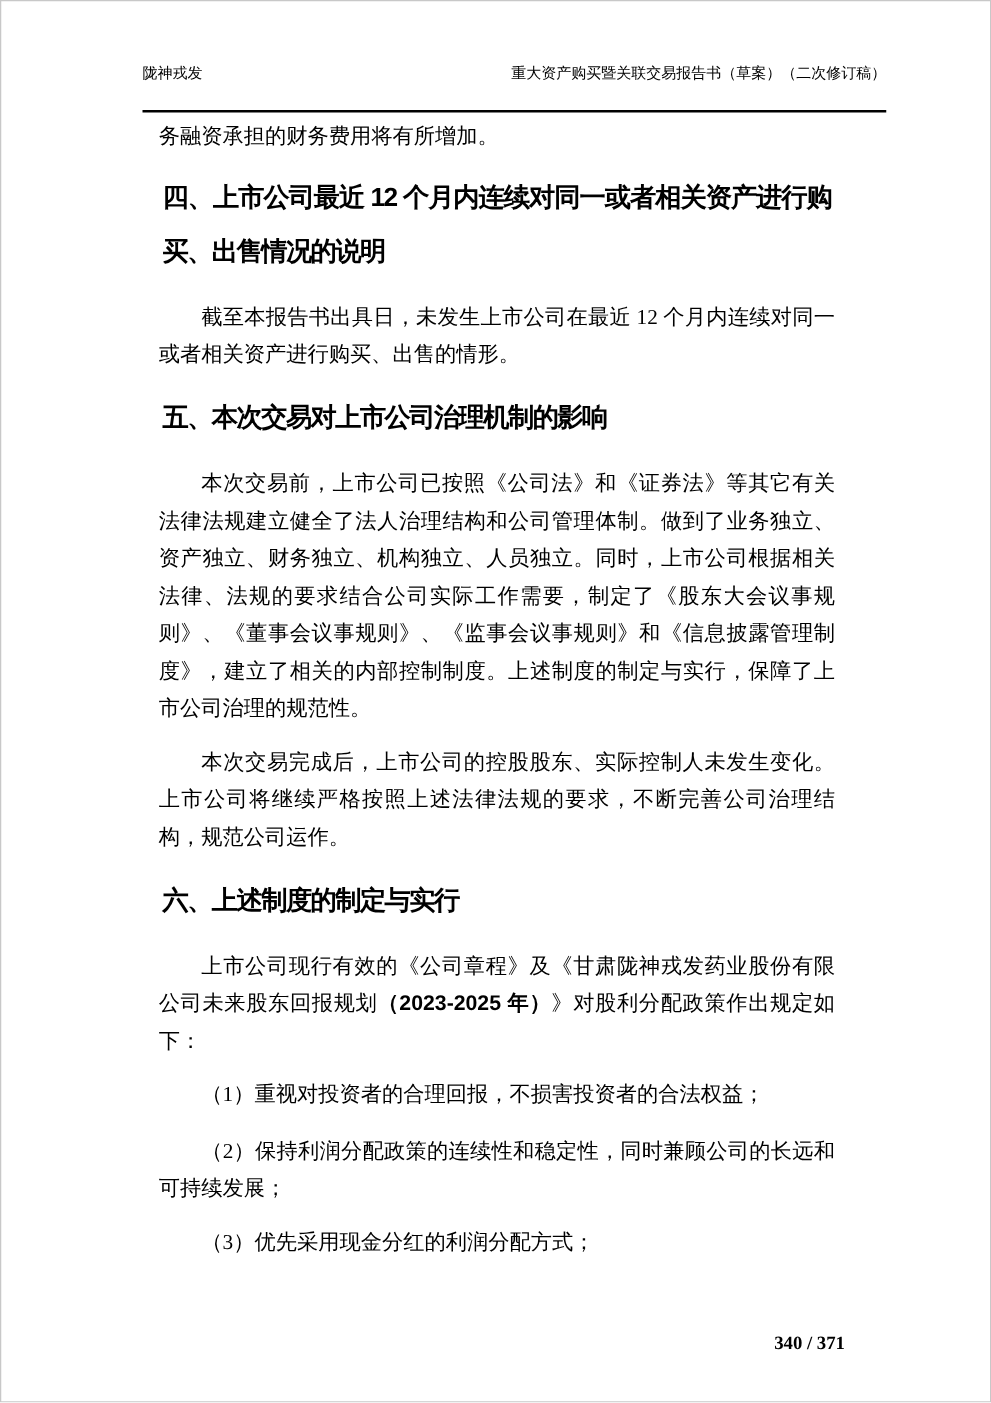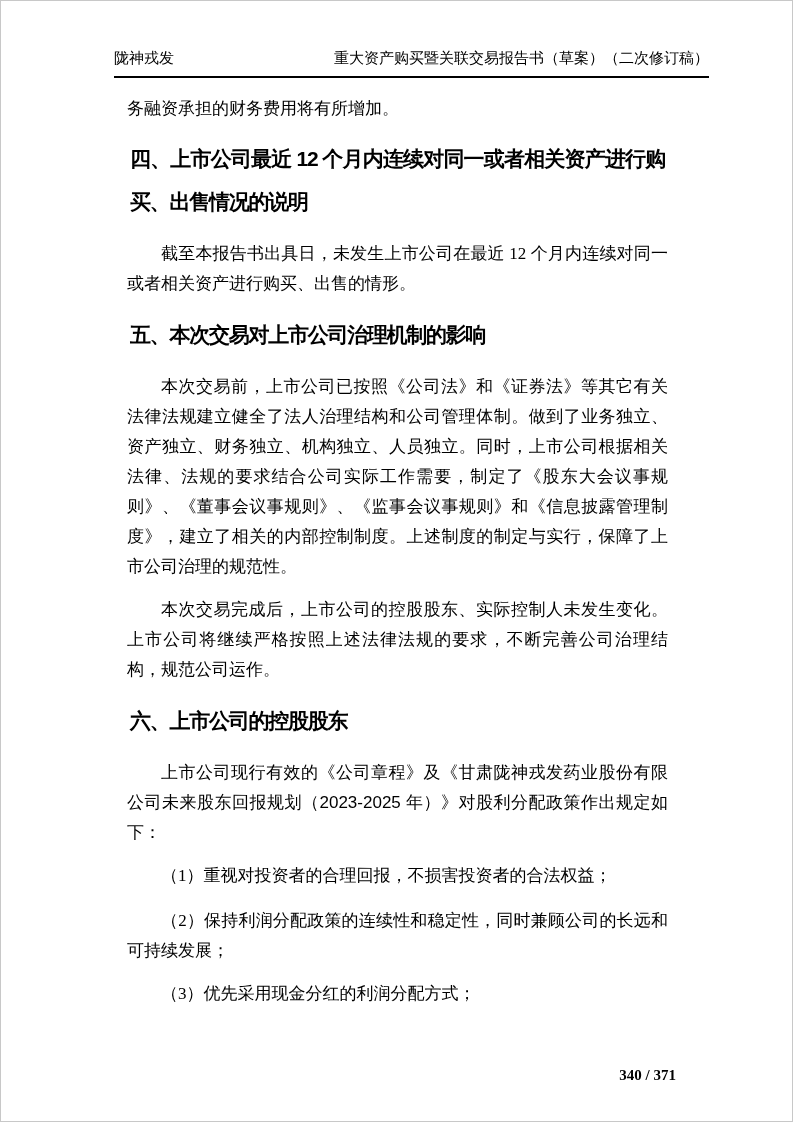--- a/index.html
+++ b/index.html
@@ -8,23 +8,23 @@
     width:793px;height:1122px;
     background:#ffffff;color:#000;
     box-sizing:border-box;
     border:1px solid #c8c8c8;
     overflow:hidden;
     font-family:"Liberation Serif","DejaVu Serif",serif;
   }
   .header{
     position:absolute;left:113px;top:48px;width:595px;
     display:flex;justify-content:space-between;align-items:flex-end;
-    font-size:15px;line-height:19px;
+    font-size:12px;line-height:19px;
     border-bottom:2px solid #000;
-    padding-bottom:8px;
+    padding-bottom:20px;
   }
   .header .hdr-left{white-space:nowrap;}
   .header .hdr-right{white-space:nowrap;}
   .content{
     position:absolute;left:113px;top:74px;width:567px;
   }
   .p{
     font-size:17px;line-height:30px;
     text-align:justify;text-indent:2em;
     margin:13px;
@@ -38,21 +38,21 @@
     text-align:justify;
     margin:16px;
   }
   .h2{
     font-family:"Liberation Sans","DejaVu Sans",sans-serif;
     font-weight:700;
     font-size:19px;line-height:28px;
     margin:0;
   }
   .bold-seg{
-    font-weight:400;
+    font-weight:700;
     font-family:"Liberation Sans","DejaVu Sans",sans-serif;
   }
   .footer{
     position:absolute;top:1020px;right:116px;
     font-size:15px;font-weight:700;line-height:20px;
     font-family:"Liberation Serif","DejaVu Serif",serif;
     margin-top:44px;
   }
   
   .mt-19{margin-top:19px;} .mt-12{margin-top:12px;} .mt-10{margin-top:10px;}
@@ -77,21 +77,21 @@
     <h2 class="h1 mt-12">四、上市公司最近 12 个月内连续对同一或者相关资产进行购买、出售情况的说明</h2>
 
     <p class="p mt-10">截至本报告书出具日，未发生上市公司在最近 12 个月内连续对同一或者相关资产进行购买、出售的情形。</p>
 
     <h2 class="h1 mt-14">五、本次交易对上市公司治理机制的影响</h2>
 
     <p class="p mt-5">本次交易前，上市公司已按照《公司法》和《证券法》等其它有关法律法规建立健全了法人治理结构和公司管理体制。做到了业务独立、资产独立、财务独立、机构独立、人员独立。同时，上市公司根据相关法律、法规的要求结合公司实际工作需要，制定了《股东大会议事规则》、《董事会议事规则》、《监事会议事规则》和《信息披露管理制度》，建立了相关的内部控制制度。上述制度的制定与实行，保障了上市公司治理的规范性。</p>
 
     <p class="p mt-9">本次交易完成后，上市公司的控股股东、实际控制人未发生变化。上市公司将继续严格按照上述法律法规的要求，不断完善公司治理结构，规范公司运作。</p>
 
-    <h2 class="h1 mt-14">六、上市公司的控股股东</h2>
+    <h2 class="h1 mt-14">六、上述制度的制定与实行</h2>
 
     <p class="p mt-10"><span>上市公司现行有效的《公司章程》及《甘肃陇神戎发药业股份有限公司未来股东回报规划</span><span class="bold-seg">（2023-2025 年）</span><span>》对股利分配政策作出规定如下：</span></p>
 
 
 
     <p class="p mt-10">（1）重视对投资者的合理回报，不损害投资者的合法权益；</p>
 
     <p class="p mt-15">（2）保持利润分配政策的连续性和稳定性，同时兼顾公司的长远和可持续发展；</p>
 
     <p class="p mt-13">（3）优先采用现金分红的利润分配方式；</p>

